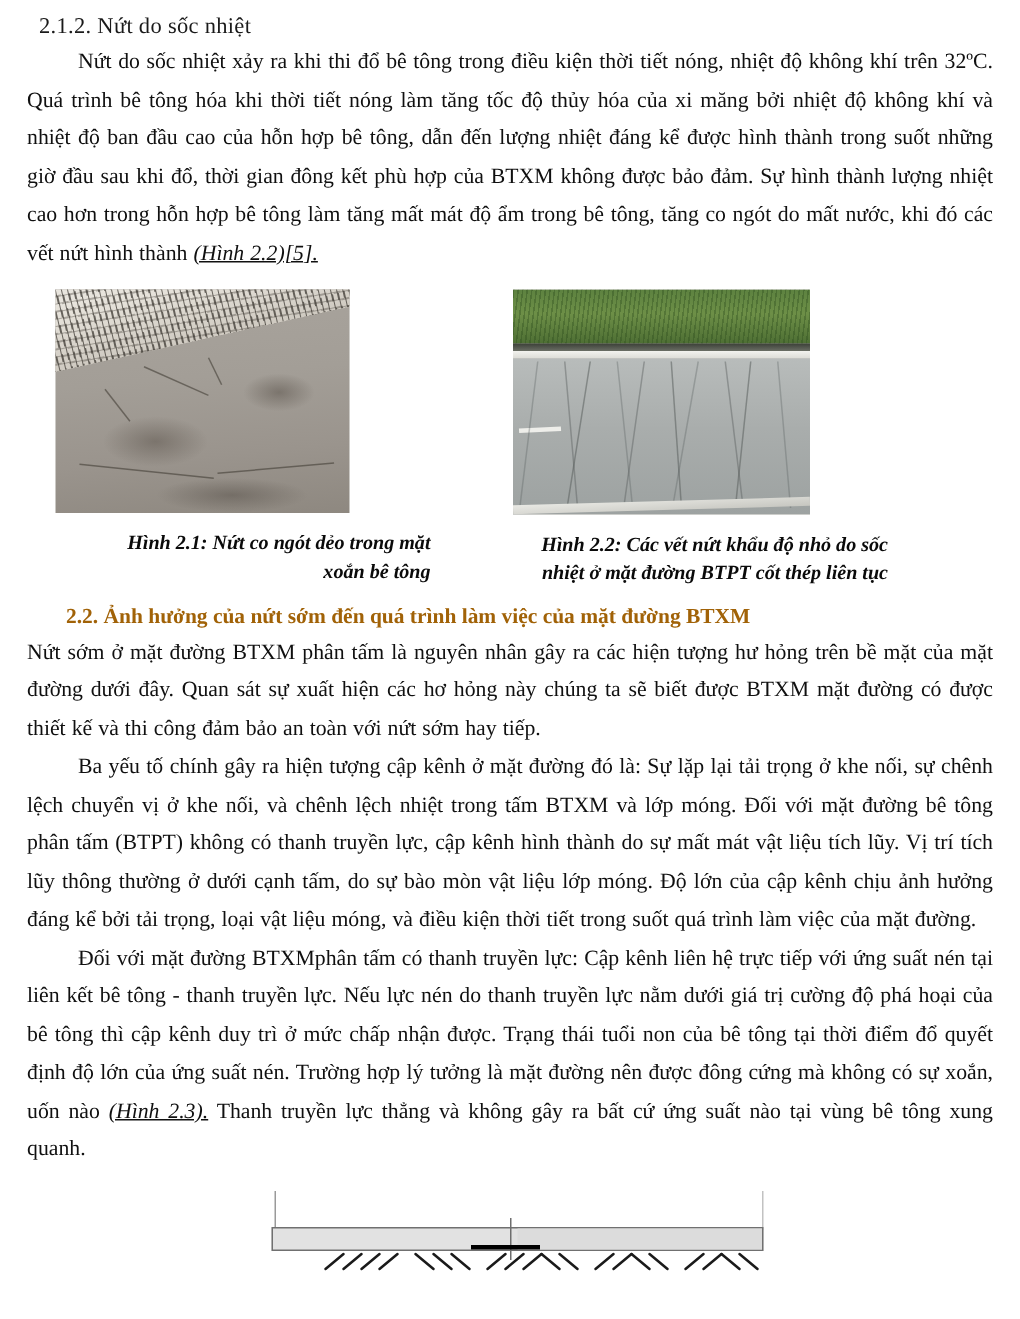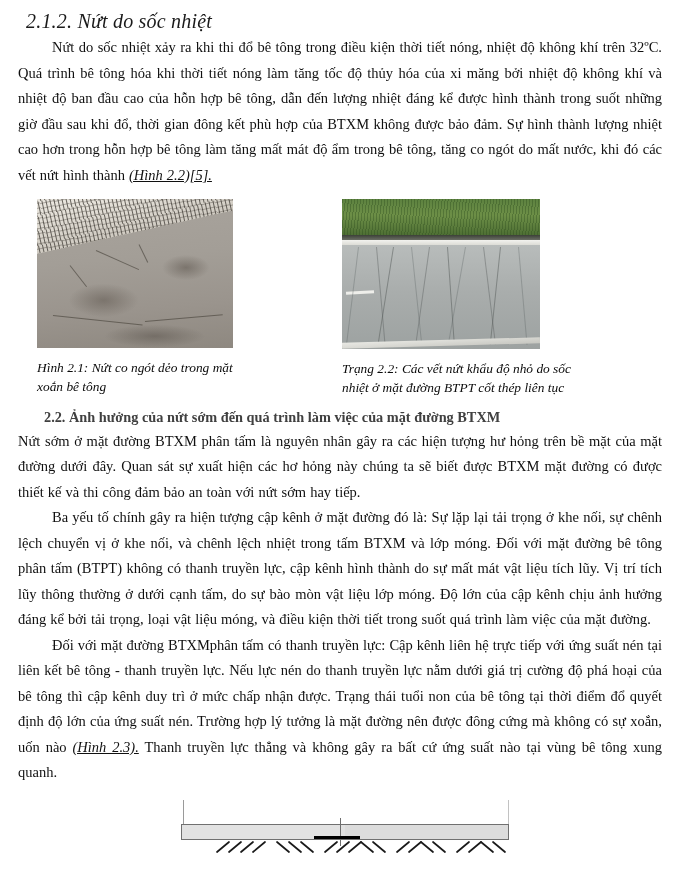--- a/index.html
+++ b/index.html
@@ -18,33 +18,32 @@
   .page {
     width: 680px;
     height: 879px;
     position: relative;
     box-sizing: border-box;
     padding: 0 18px;
   }
 
   
   .sec-heading-italic {
-    font-style: italic;
-    font-size: 20px;
+    font-size: 15px;
     line-height: 1.2;
     margin: 9px 0 2px 8px;
     letter-spacing: 0.2px;
     color: #1a1a1a;
   }
   .sec-heading-bold {
     font-weight: bold;
     font-size: 14.3px;
     line-height: 1.25;
     margin: 12px 0 2px 26px;
-    color: #404040;
+    color: #a16207;
   }
 
   
   .para {
     font-size: 14.5px;
     line-height: 25.5px;
     text-align: justify;
     text-justify: inter-word;
     margin: 0;
     color: #101010;
@@ -139,25 +138,25 @@
     position: absolute; left: 0; right: 0; bottom: 2%; height: 4%;
     background: linear-gradient(178deg, #e9e9e4 0%, #c6c6c0 100%);
     transform: rotate(-1.6deg);
   }
   .p2-stub {
     position: absolute; left: 2%; top: 44%; width: 14%; height: 2.5%;
     background: #eeeeea; transform: rotate(-3deg);
   }
 
   .fig-caption {
-    font-weight: normal;
+    font-weight: bold;
     font-style: italic;
     font-size: 13.4px;
     line-height: 19px;
-    text-align: left;
+    text-align: right;
     margin-top: 10px;
     color: #0a0a0a;
   }
   .fig-caption .l2 { display: block; }
 
   
   .diagram-wrap {
     margin-top: 12px;
     display: flex;
     justify-content: center;
@@ -253,21 +252,21 @@
             <div class="p2-crack" style="left: 44%; top: 2%; height: 94%; transform: rotate(8deg); opacity: 0.59;"></div>
             <div class="p2-crack" style="left: 53%; top: 2%; height: 94%; transform: rotate(-4deg); opacity: 0.73;"></div>
             <div class="p2-crack" style="left: 62%; top: 2%; height: 94%; transform: rotate(10deg); opacity: 0.45;"></div>
             <div class="p2-crack" style="left: 71%; top: 2%; height: 94%; transform: rotate(-7deg); opacity: 0.59;"></div>
             <div class="p2-crack" style="left: 80%; top: 2%; height: 94%; transform: rotate(6deg); opacity: 0.73;"></div>
             <div class="p2-crack" style="left: 89%; top: 2%; height: 94%; transform: rotate(-5deg); opacity: 0.45;"></div>
           </div>
         <div class="p2-bottomline"></div>
       </div>
       <div class="fig-caption">
-        <span>Trạng 2.2: Các vết nứt khẩu độ nhỏ do sốc</span>
+        <span>Hình 2.2: Các vết nứt khẩu độ nhỏ do sốc</span>
         <span class="l2">nhiệt ở mặt đường BTPT cốt thép liên tục</span>
       </div>
     </div>
 
   </div>
 
   <div class="sec-heading-bold">2.2. Ảnh hưởng của nứt sớm đến quá trình làm việc của mặt đường BTXM</div>
 
   <p class="para">Nứt sớm ở mặt đường BTXM phân tấm là nguyên nhân gây ra các hiện tượng hư hỏng trên bề mặt của mặt đường dưới đây. Quan sát sự xuất hiện các hơ hỏng này chúng ta sẽ biết được BTXM mặt đường có được thiết kế và thi công đảm bảo an toàn với nứt sớm hay tiếp.</p>
 

